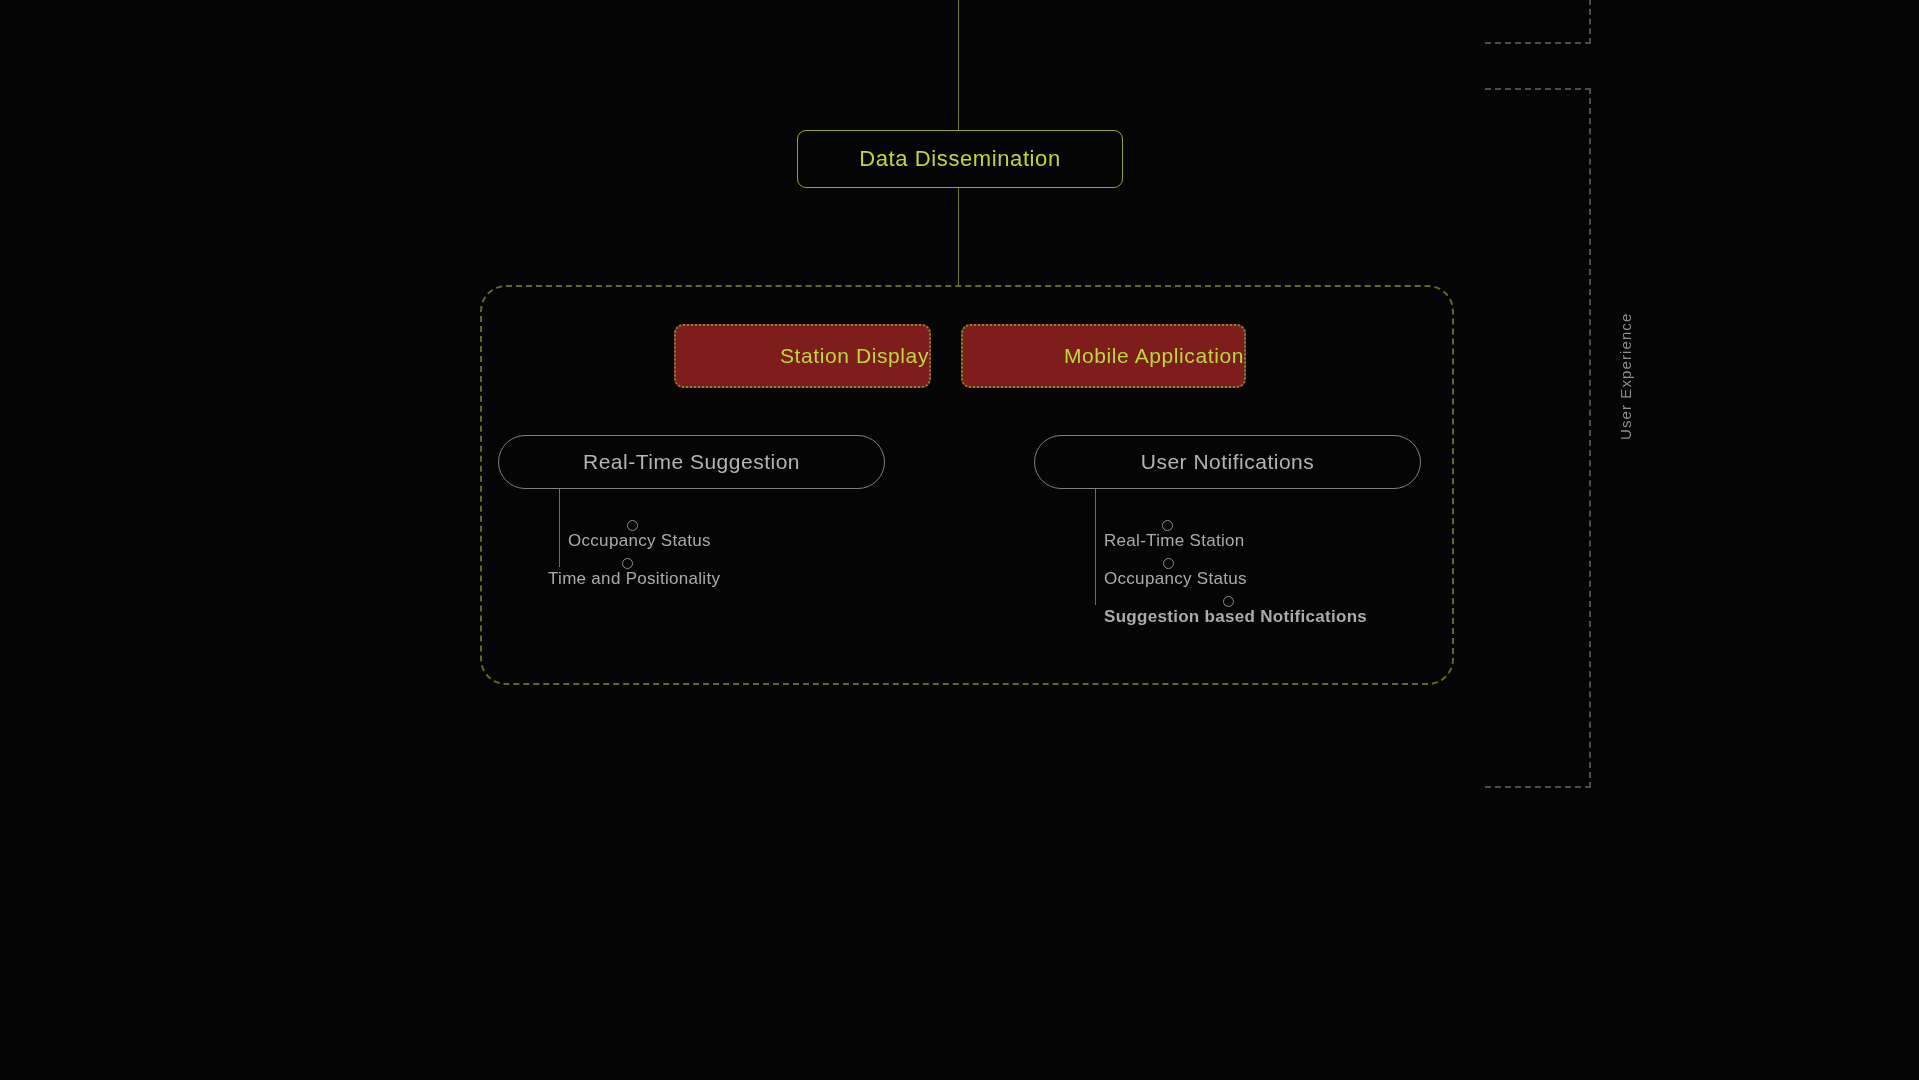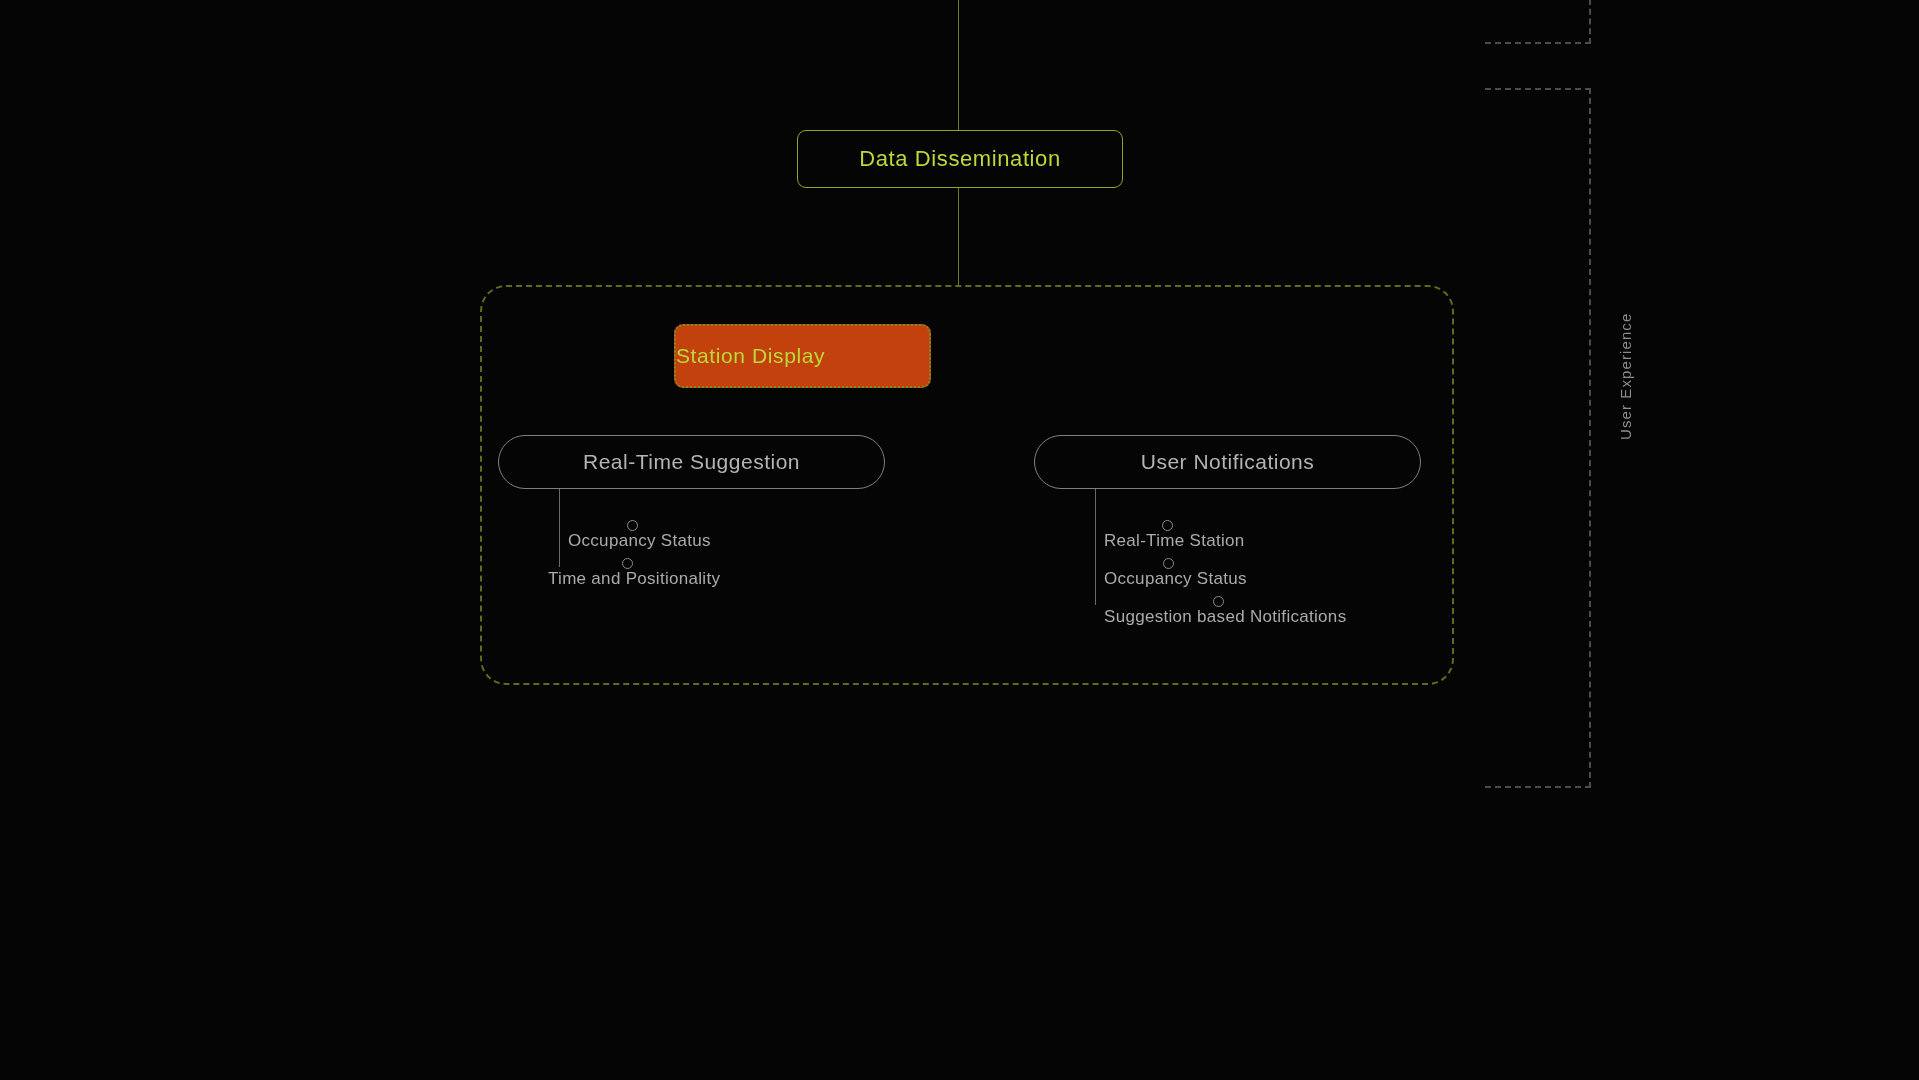--- a/index.html
+++ b/index.html
@@ -47,24 +47,24 @@
     color: #bcd93a;
     letter-spacing: 0.6px;
     z-index: 5;
   }
 
   
   .node-dotted {
     position: absolute;
     border: 2px dotted #7d8f26;
     border-radius: 9px;
-    background: #c2410c;
-    display: flex;
-    align-items: center;
-    justify-content: flex-start;
+    background: #7f1d1d;
+    display: flex;
+    align-items: center;
+    justify-content: flex-end;
     color: #bcd93a;
     letter-spacing: 0.6px;
     z-index: 5;
   }
 
   
   .group-box {
     position: absolute;
     border: 2px dashed #5f6b1d;
     border-radius: 26px;
@@ -149,20 +149,23 @@
   <div class="node-solid" style="left:797px; top:130px; width:324px; height:56px; font-size:22px;">
     <span>Data Dissemination</span>
   </div>
 
   <div class="group-box" style="left:480px; top:285px; width:970px; height:396px;"></div>
 
   <div class="node-dotted" style="left:674px; top:324px; width:253px; height:60px; font-size:21px;">
     <span>Station Display</span>
   </div>
 
+  <div class="node-dotted" style="left:961px; top:324px; width:281px; height:60px; font-size:21px;">
+    <span>Mobile Application</span>
+  </div>
 
   <div class="node-pill" style="left:498px; top:435px; width:385px; height:52px; font-size:21px;">
     <span>Real-Time Suggestion</span>
   </div>
 
   <div class="vline-gray" style="left:559px; top:487px; height:80px;"></div>
 
   <div class="bullet-item" style="left:554px; top:520px;">
     <span class="bullet-circle"></span>
     <span class="bullet-label">Occupancy Status</span>
@@ -182,21 +185,21 @@
   <div class="bullet-item" style="left:1090px; top:520px;">
     <span class="bullet-circle"></span>
     <span class="bullet-label">Real-Time Station</span>
   </div>
 
   <div class="bullet-item" style="left:1090px; top:558px;">
     <span class="bullet-circle"></span>
     <span class="bullet-label">Occupancy Status</span>
   </div>
 
-  <div class="bullet-item" style="left:1090px; top:596px;">
+  <div class="bullet-item" style="left:1090px; top:596px;font-weight:bold;">
     <span class="bullet-circle"></span>
     <span class="bullet-label">Suggestion based Notifications</span>
   </div>
 
   <div class="bracket bracket-top" style="left:1485px; top:-40px; width:104px; height:82px;"></div>
 
   <div class="bracket bracket-bottom" style="left:1485px; top:88px; width:104px; height:696px;"></div>
 
   <div class="vertical-label" style="left:1617px; top:440px;">
     <span>User Experience</span>

